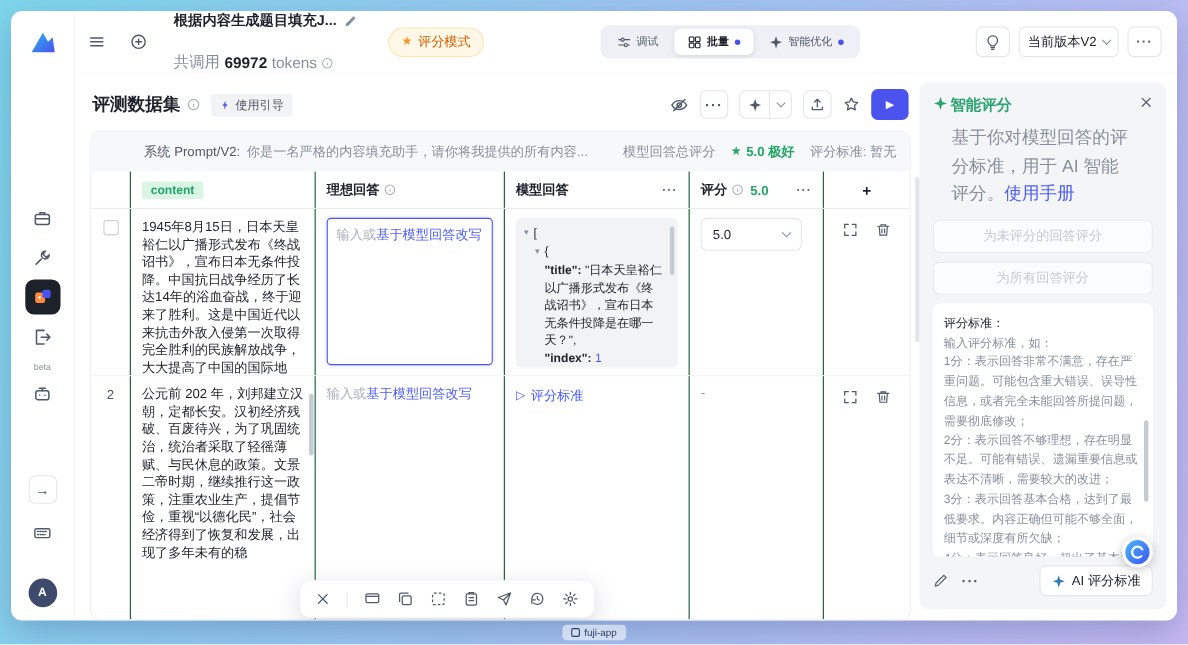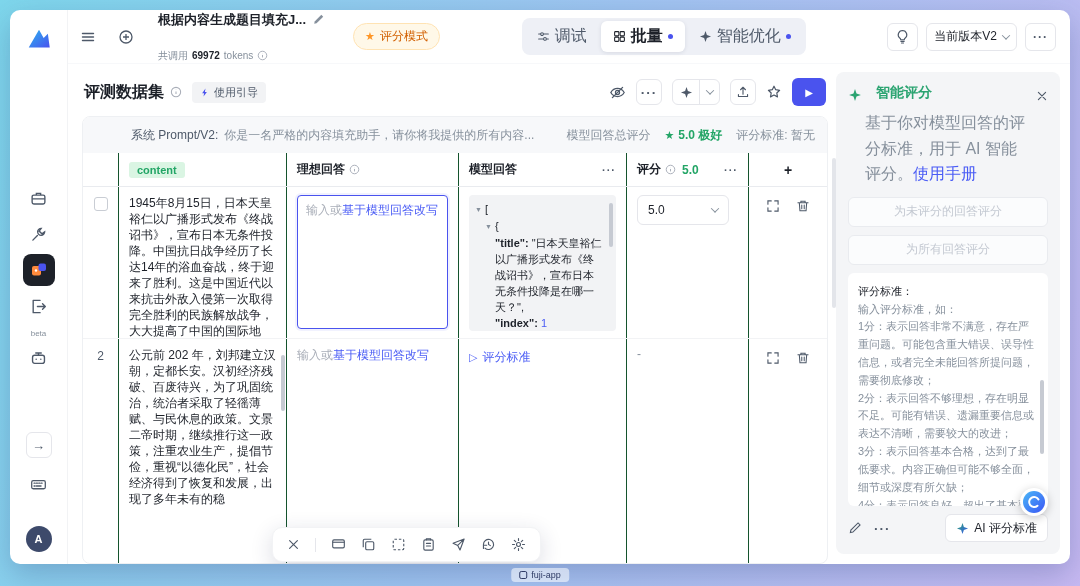--- a/index.html
+++ b/index.html
@@ -18,26 +18,26 @@
 .side-bottom{margin-top:auto;display:flex;flex-direction:column;align-items:center;gap:10px;}
 .side-box{width:26px;height:26px;border:1px solid #e5e6eb;border-radius:6px;background:#fff;color:#4e5969;font-size:13px;display:flex;align-items:center;justify-content:center;}
 .avatar{width:26px;height:26px;border-radius:50%;background:#3d4a6b;color:#fff;font-size:11px;font-weight:700;display:flex;align-items:center;justify-content:center;margin-top:16px;}
 
 .body-col{flex:1;display:flex;flex-direction:column;min-width:0;}
 .topbar{flex:0 0 54px;display:flex;align-items:center;padding:0 14px 0 12px;gap:22px;border-bottom:1px solid #f7f8fa;}
 .icon-btn{background:none;border:none;color:#4e5969;display:flex;align-items:center;justify-content:center;}
 .title-block{margin-left:2px;}
 .title-line{display:flex;align-items:center;gap:6px;}
 .app-title{font-size:13px;font-weight:600;color:#1d2129;}
-.tokens-line{font-size:10px;color:#86909c;margin-top:20px;display:flex;gap:4px;align-items:center;}
+.tokens-line{font-size:14px;color:#86909c;margin-top:20px;display:flex;gap:4px;align-items:center;}
 .tokens-line b{color:#1d2129;}
 .mode-badge{display:inline-flex;align-items:center;gap:5px;padding:4px 11px;border-radius:20px;background:#fff8e8;border:1px solid #ffe3b3;color:#d25f00;font-size:12px;margin-left:6px;white-space:nowrap;}
 .star-amber{color:#ff9626;font-size:11px;line-height:1;}
 .seg{margin-left:auto;display:flex;gap:2px;background:#eef0f6;border-radius:8px;padding:3px;}
-.seg-item{display:flex;align-items:center;gap:5px;padding:5px 12px;border:none;border-radius:6px;background:transparent;color:#4e5969;font-size:16px;white-space:nowrap;}
+.seg-item{display:flex;align-items:center;gap:5px;padding:5px 12px;border:none;border-radius:6px;background:transparent;color:#4e5969;font-size:10px;white-space:nowrap;}
 .seg-item.active{background:#fff;color:#1d2129;font-weight:600;box-shadow:0 1px 4px rgba(20,30,60,.10);}
 .dot{width:5px;height:5px;border-radius:50%;background:#4a53ee;display:inline-block;}
 .topbar-right{margin-left:auto;display:flex;align-items:center;gap:8px;}
 .box-btn{height:28px;min-width:28px;border:1px solid #e5e6eb;border-radius:6px;background:#fff;display:flex;align-items:center;justify-content:center;gap:6px;padding:0 7px;color:#4e5969;font-size:12px;white-space:nowrap;}
 .box-btn .lbl{color:#1d2129;}
 .dots{letter-spacing:1px;font-weight:700;color:#4e5969;}
 .chev{display:inline-block;width:6px;height:6px;border-right:1.4px solid currentColor;border-bottom:1.4px solid currentColor;transform:rotate(45deg) translate(-1px,-1px);color:#86909c;}
 .chev.left{transform:rotate(135deg);}
 .chev.right{transform:rotate(-45deg);}
 
@@ -96,21 +96,21 @@
 .pager{display:flex;align-items:center;gap:8px;margin-right:76px;}
 .pg{height:24px;min-width:24px;display:flex;align-items:center;justify-content:center;border-radius:4px;border:1px solid #e5e6eb;background:#fff;color:#c9cdd4;font-size:12px;}
 .pg.cur{border-color:#4a53ee;color:#4a53ee;font-weight:600;}
 .pg.size{color:#4e5969;padding:0 9px;gap:7px;}
 .float-bar{position:absolute;left:204px;bottom:2px;display:flex;align-items:center;gap:15px;background:#fff;border:1px solid #f2f3f5;border-radius:10px;padding:9px 14px;box-shadow:0 6px 22px rgba(30,40,80,.16);z-index:20;}
 .fb-btn{background:none;border:none;color:#4e5969;display:flex;}
 .vdiv{width:1px;height:14px;background:#e5e6eb;}
 .main-scroll{position:absolute;right:0;top:94px;width:4px;height:150px;background:#e3e5ea;border-radius:2px;}
 
 .panel{position:relative;flex:0 0 224px;width:224px;margin:8px 10px 10px 0;background:#f4f5f7;border-radius:8px;padding:12px;display:flex;flex-direction:column;}
-.panel-head{display:flex;align-items:flex-end;gap:14px;}
+.panel-head{display:flex;align-items:flex-start;gap:2px;}
 .panel-title{color:#2ba471;font-size:14px;font-weight:700;}
 .panel-close{margin-left:auto;background:none;border:none;color:#4e5969;font-size:13px;line-height:1;}
 .panel-desc{font-size:16px;line-height:1.6;color:#86909c;margin:8px 17px 10px;}
 .panel-btn{height:30px;width:100%;border:1px solid #e9ebef;background:#fbfcfd;border-radius:6px;color:#c4c9d2;font-size:12px;margin-bottom:8px;}
 .panel-textarea{position:relative;flex:1;min-height:0;background:#fff;border-radius:6px;padding:10px 14px 10px 10px;font-size:11px;line-height:1.62;color:#86909c;overflow:hidden;margin-bottom:8px;}
 .ta-title{color:#1d2129;}
 .ta-ph{white-space:pre-wrap;}
 .panel-foot{display:flex;align-items:center;gap:12px;}
 .ai-btn{margin-left:auto;height:28px;border:1px solid #e5e6eb;background:#fff;border-radius:6px;display:flex;align-items:center;gap:5px;padding:0 10px;font-size:12px;color:#1d2129;white-space:nowrap;}
 .assistant{position:absolute;right:12px;bottom:38px;width:28px;height:28px;border-radius:50%;background:#fff;box-shadow:0 2px 10px rgba(0,0,0,.22);display:flex;align-items:center;justify-content:center;z-index:5;}

